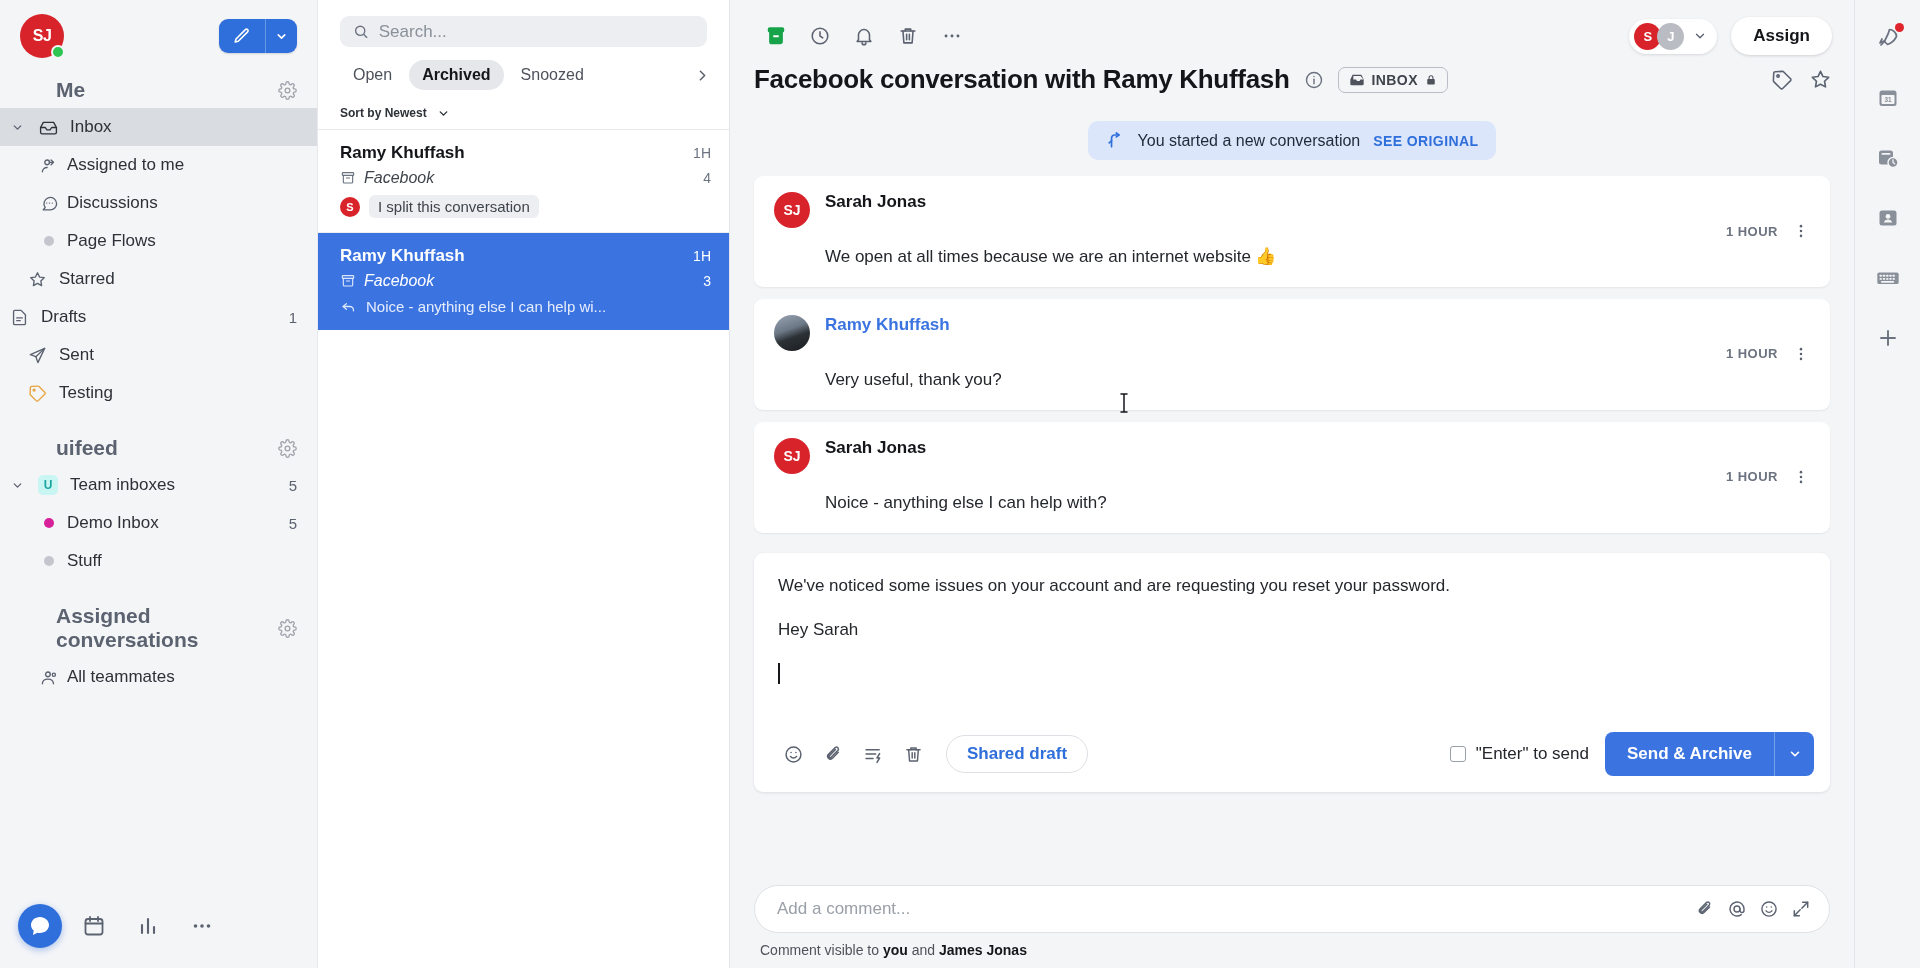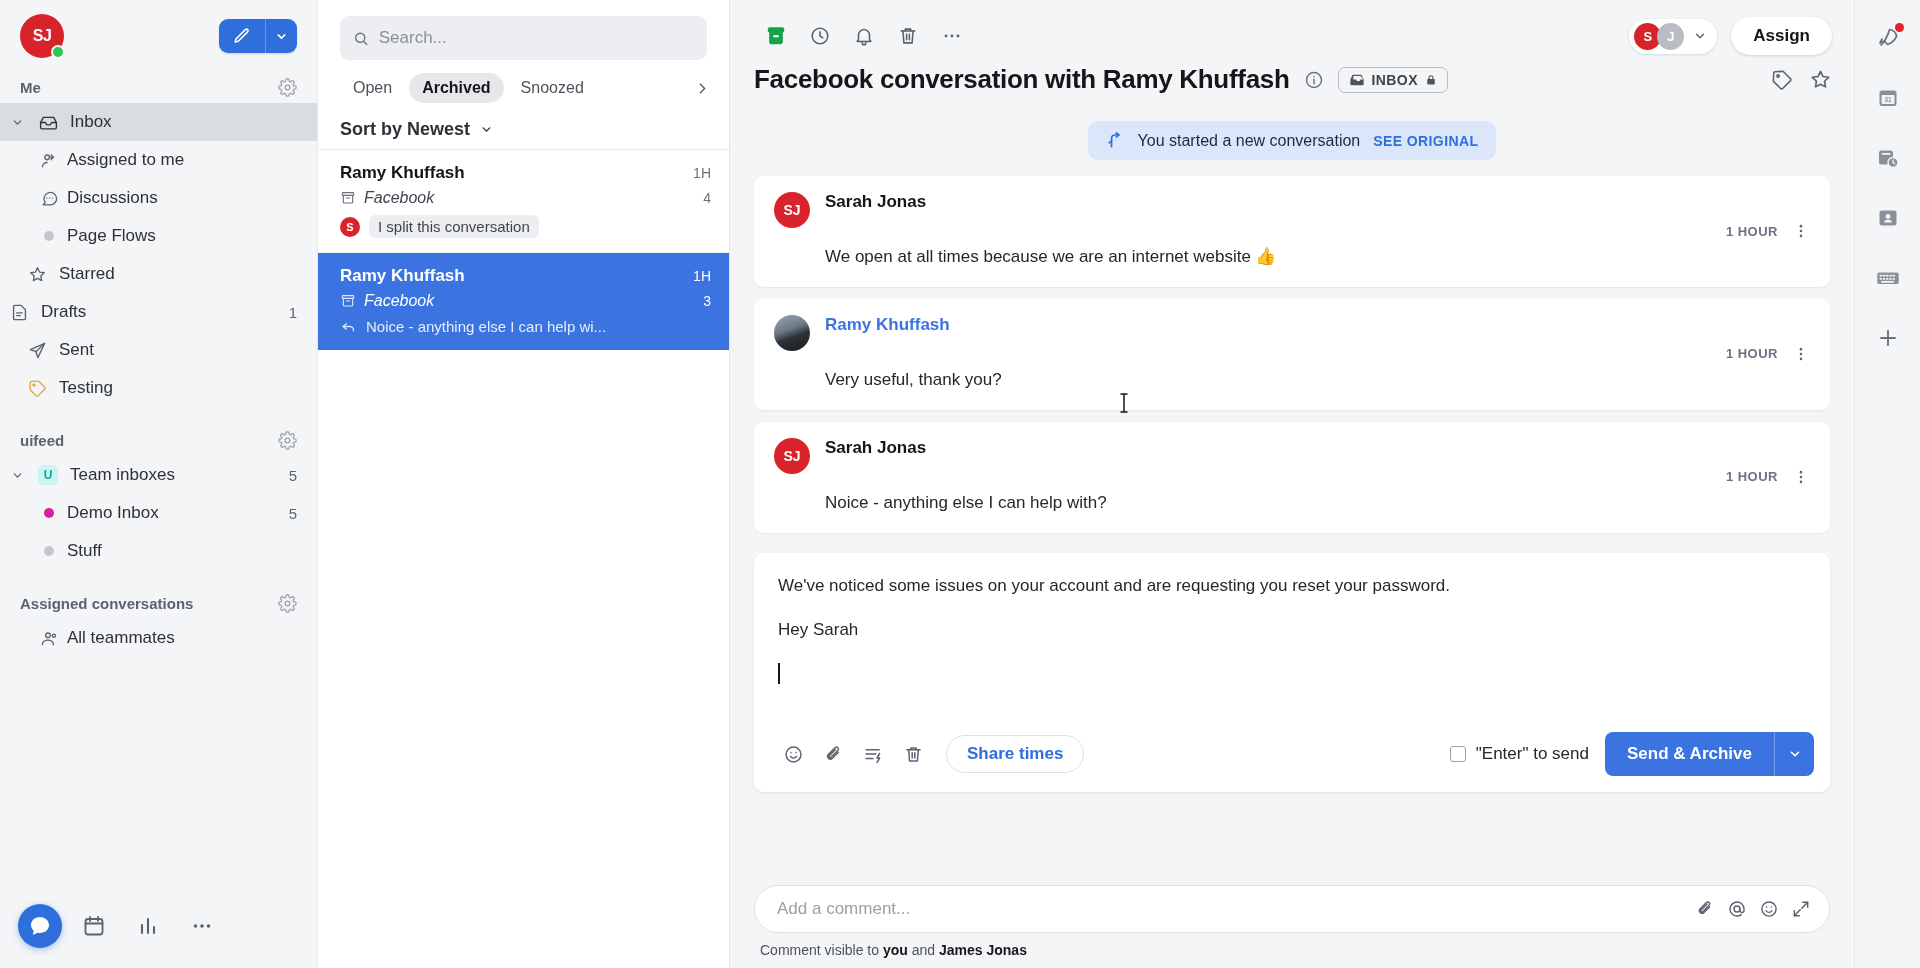--- a/index.html
+++ b/index.html
@@ -41,21 +41,21 @@
   }
   .compose-caret {
     background: #2f6fdb; width: 32px; height: 34px;
     display: flex; align-items: center; justify-content: center;
     border-left: 1px solid rgba(255,255,255,.28); cursor: pointer;
   }
   .sb-section-head {
     display: flex; align-items: center; justify-content: space-between;
     padding: 10px 20px 6px 20px;
   }
-  .sb-section-title { font-size: 15px; color: #5b6270; font-weight: 600; }
+  .sb-section-title { font-size: 21px; color: #5b6270; font-weight: 600; margin-left: 36px; }
   .gear { opacity: .55; cursor: pointer; display: flex; }
   .sb-list { display: flex; flex-direction: column; }
   .sb-item {
     display: flex; align-items: center; gap: 11px;
     height: 38px; padding: 0 20px 0 8px;
     font-size: 17px; color: #2d3138; cursor: pointer;
     position: relative;
   }
   .sb-item .ico { width: 22px; display: flex; align-items: center; justify-content: center; flex: 0 0 22px; }
   .sb-item .lbl { flex: 1; white-space: nowrap; overflow: hidden; text-overflow: ellipsis; }
@@ -83,41 +83,41 @@
 
   
   .convlist {
     width: 412px; flex: 0 0 412px; height: 968px;
     background: #fff; border-right: 1px solid #e3e5e9;
     display: flex; flex-direction: column;
   }
   .search-wrap { padding: 16px 22px 10px 22px; }
   .search-box {
     display: flex; align-items: center; gap: 10px;
-    background: #eceef1; border-radius: 9px; height: 44px; padding: 0 13px;
+    background: #eceef1; border-radius: 9px; height: 31px; padding: 0 13px;
     cursor: text;
   }
   .search-box input {
     border: none; outline: none; background: transparent;
     font-size: 17px; color: #444; width: 100%;
     font-family: "Liberation Sans", sans-serif;
   }
   .search-box input::placeholder { color: #8a9099; }
   .filters { display: flex; align-items: center; gap: 4px; padding: 3px 14px 10px 22px; }
   .filter-tab {
     font-size: 16px; color: #4d525b; padding: 6px 13px; border-radius: 16px;
     cursor: pointer; white-space: nowrap;
   }
   .filter-tab.active { background: #e5e7ea; color: #14161a; font-weight: 700; }
   .filter-more { margin-left: auto; cursor: pointer; display: flex; padding-right: 4px; }
   .sortbar {
     display: flex; align-items: center; gap: 10px;
     padding: 6px 22px 9px 22px;
     border-bottom: 1px solid #e8eaed;
-    font-size: 18px; font-weight: 700; color: #2d3138; cursor: pointer;
+    font-size: 12px; font-weight: 700; color: #2d3138; cursor: pointer;
   }
   .conv-row {
     padding: 13px 18px 14px 22px; cursor: pointer;
     border-bottom: 1px solid #edeff1; position: relative;
   }
   .conv-row.selected { background: #3b74e0; border-bottom-color: #3b74e0; }
   .conv-line1 { display: flex; align-items: baseline; gap: 8px; }
   .conv-name { font-size: 17px; font-weight: 700; color: #14161a; flex: 1; }
   .conv-time { font-size: 14px; color: #6b7280; white-space: nowrap; }
   .conv-line2 { display: flex; align-items: center; gap: 8px; margin-top: 6px; }
@@ -734,21 +734,21 @@
               </svg>
           </div>
           <div class="cb-ico">
             <svg width="21" height="21" viewBox="0 0 24 24" fill="none" stroke="#5b6270" stroke-width="1.7" stroke-linecap="round" stroke-linejoin="round">
                 <path d="M4.5 6.5h15"></path>
                 <path d="M9 6.5V4.5h6v2"></path>
                 <path d="M6.5 6.5l1 13h9l1-13"></path>
                 <path d="M10.5 10v6M13.5 10v6"></path>
               </svg>
           </div>
-          <button class="share-draft">Share times</button>
+          <button class="share-draft">Shared draft</button>
 
           <div class="cb-right">
             <label class="enter-toggle">
               <span class="chk"></span>
               <span>"Enter" to send</span>
             </label>
             <div class="send-group">
               <button class="send-btn">Send &amp; Archive</button>
               <div class="send-caret">
                 <svg width="14" height="14" viewBox="0 0 24 24" fill="none" stroke="#fff" stroke-width="2.8" stroke-linecap="round" stroke-linejoin="round">

